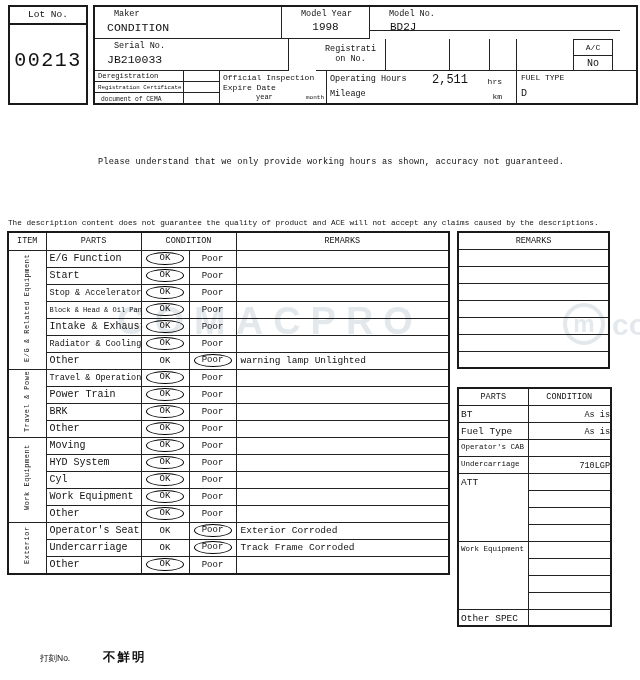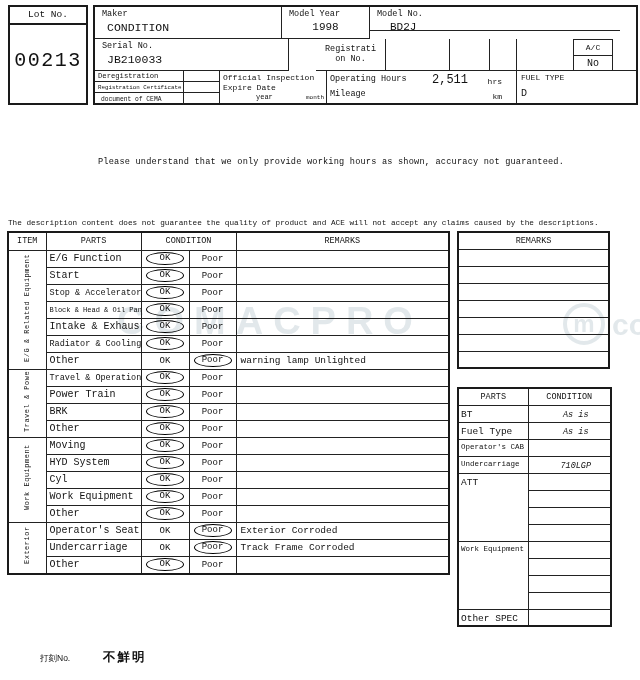--- a/index.html
+++ b/index.html
@@ -9,21 +9,21 @@
     overflow:hidden;
   }
   .abs{position:absolute;box-sizing:border-box;}
   
   #lot-box{left:8px;top:5px;width:80px;height:100px;border:2px solid #1a1a1a;}
   #lot-header{height:16px;border-bottom:2px solid #1a1a1a;text-align:center;font-size:9.5px;line-height:16px;}
   #lot-value{text-align:center;font-size:20px;margin-top:24px;letter-spacing:1.5px;}
   
   #hdr{left:93px;top:5px;width:545px;height:100px;border:2px solid #1a1a1a;}
   #hdr .cell{position:absolute;box-sizing:border-box;}
-  .lbl{font-size:8.5px;display:block;padding:2px 0 0 7px;}
+  .lbl{font-size:8.5px;display:block;padding:2px 0 0 19px;}
   .val{display:block;font-size:11.5px;padding:2px 0 0 12px;}
   #h-maker{left:0;top:0;width:187px;height:32px;border-right:1px solid #222;border-bottom:1px solid #222;}
   #h-myear{left:187px;top:0;width:88px;height:32px;border-right:1px solid #222;border-bottom:1px solid #222;}
   #h-myear .val{text-align:center;padding-left:0;font-size:11px;}
   #h-mno{left:275px;top:0;right:16px;height:24px;border-bottom:1px solid #222;}
   #h-mno .val{padding-left:20px;font-size:11px;}
   #h-serial{left:0;top:32px;width:194px;height:32px;border-right:1px solid #222;border-bottom:1px solid #222;}
   #h-regno{left:221px;top:32px;width:70px;height:32px;border-right:1px solid #222;border-bottom:1px solid #222;
            display:flex;align-items:center;justify-content:center;}
   #h-regno span{display:block;width:56px;text-align:center;font-size:8.5px;line-height:1.15;word-break:break-all;}
@@ -78,21 +78,21 @@
   .oval{display:inline-block;width:38px;height:13px;border:1.6px solid #000;border-radius:50%;
         line-height:11px;font-size:9px;text-align:center;box-sizing:border-box;}
   #side-remarks{left:457px;top:231px;width:153px;}
   #side-remarks tr{height:17px;}
   #side-remarks th{font-size:8.5px;text-align:center;}
   #spec{left:457px;top:387px;width:153px;}
   #spec tr{height:17px;}
   #spec th{font-size:8.5px;text-align:center;}
   td.sp-part{font-size:9.5px;padding-left:2px;text-align:left;vertical-align:top;padding-top:3px;}
   td.sp-part.sm2{font-size:7.5px;}
-  td.sp-cond{font-size:8.5px;padding-left:13px;text-align:center;vertical-align:top;padding-top:4px;font-style:italic;}
+  td.sp-cond{font-size:8.5px;padding-left:13px;text-align:right;vertical-align:top;padding-top:4px;}
   
   #stamp-label{left:40px;top:653px;font-size:8.5px;font-family:"Liberation Sans",sans-serif;}
   #stamp-value{left:103px;top:649px;font-size:12.5px;font-weight:bold;letter-spacing:2px;font-family:"Liberation Sans",sans-serif;}
 </style>
 </head>
 <body>
 
 <div class="abs wm" id="wm-text">COMACPRO</div>
 <div class="abs wm" id="wm-logo">m</div>
 <div class="abs wm" id="wm-right">co</div>

